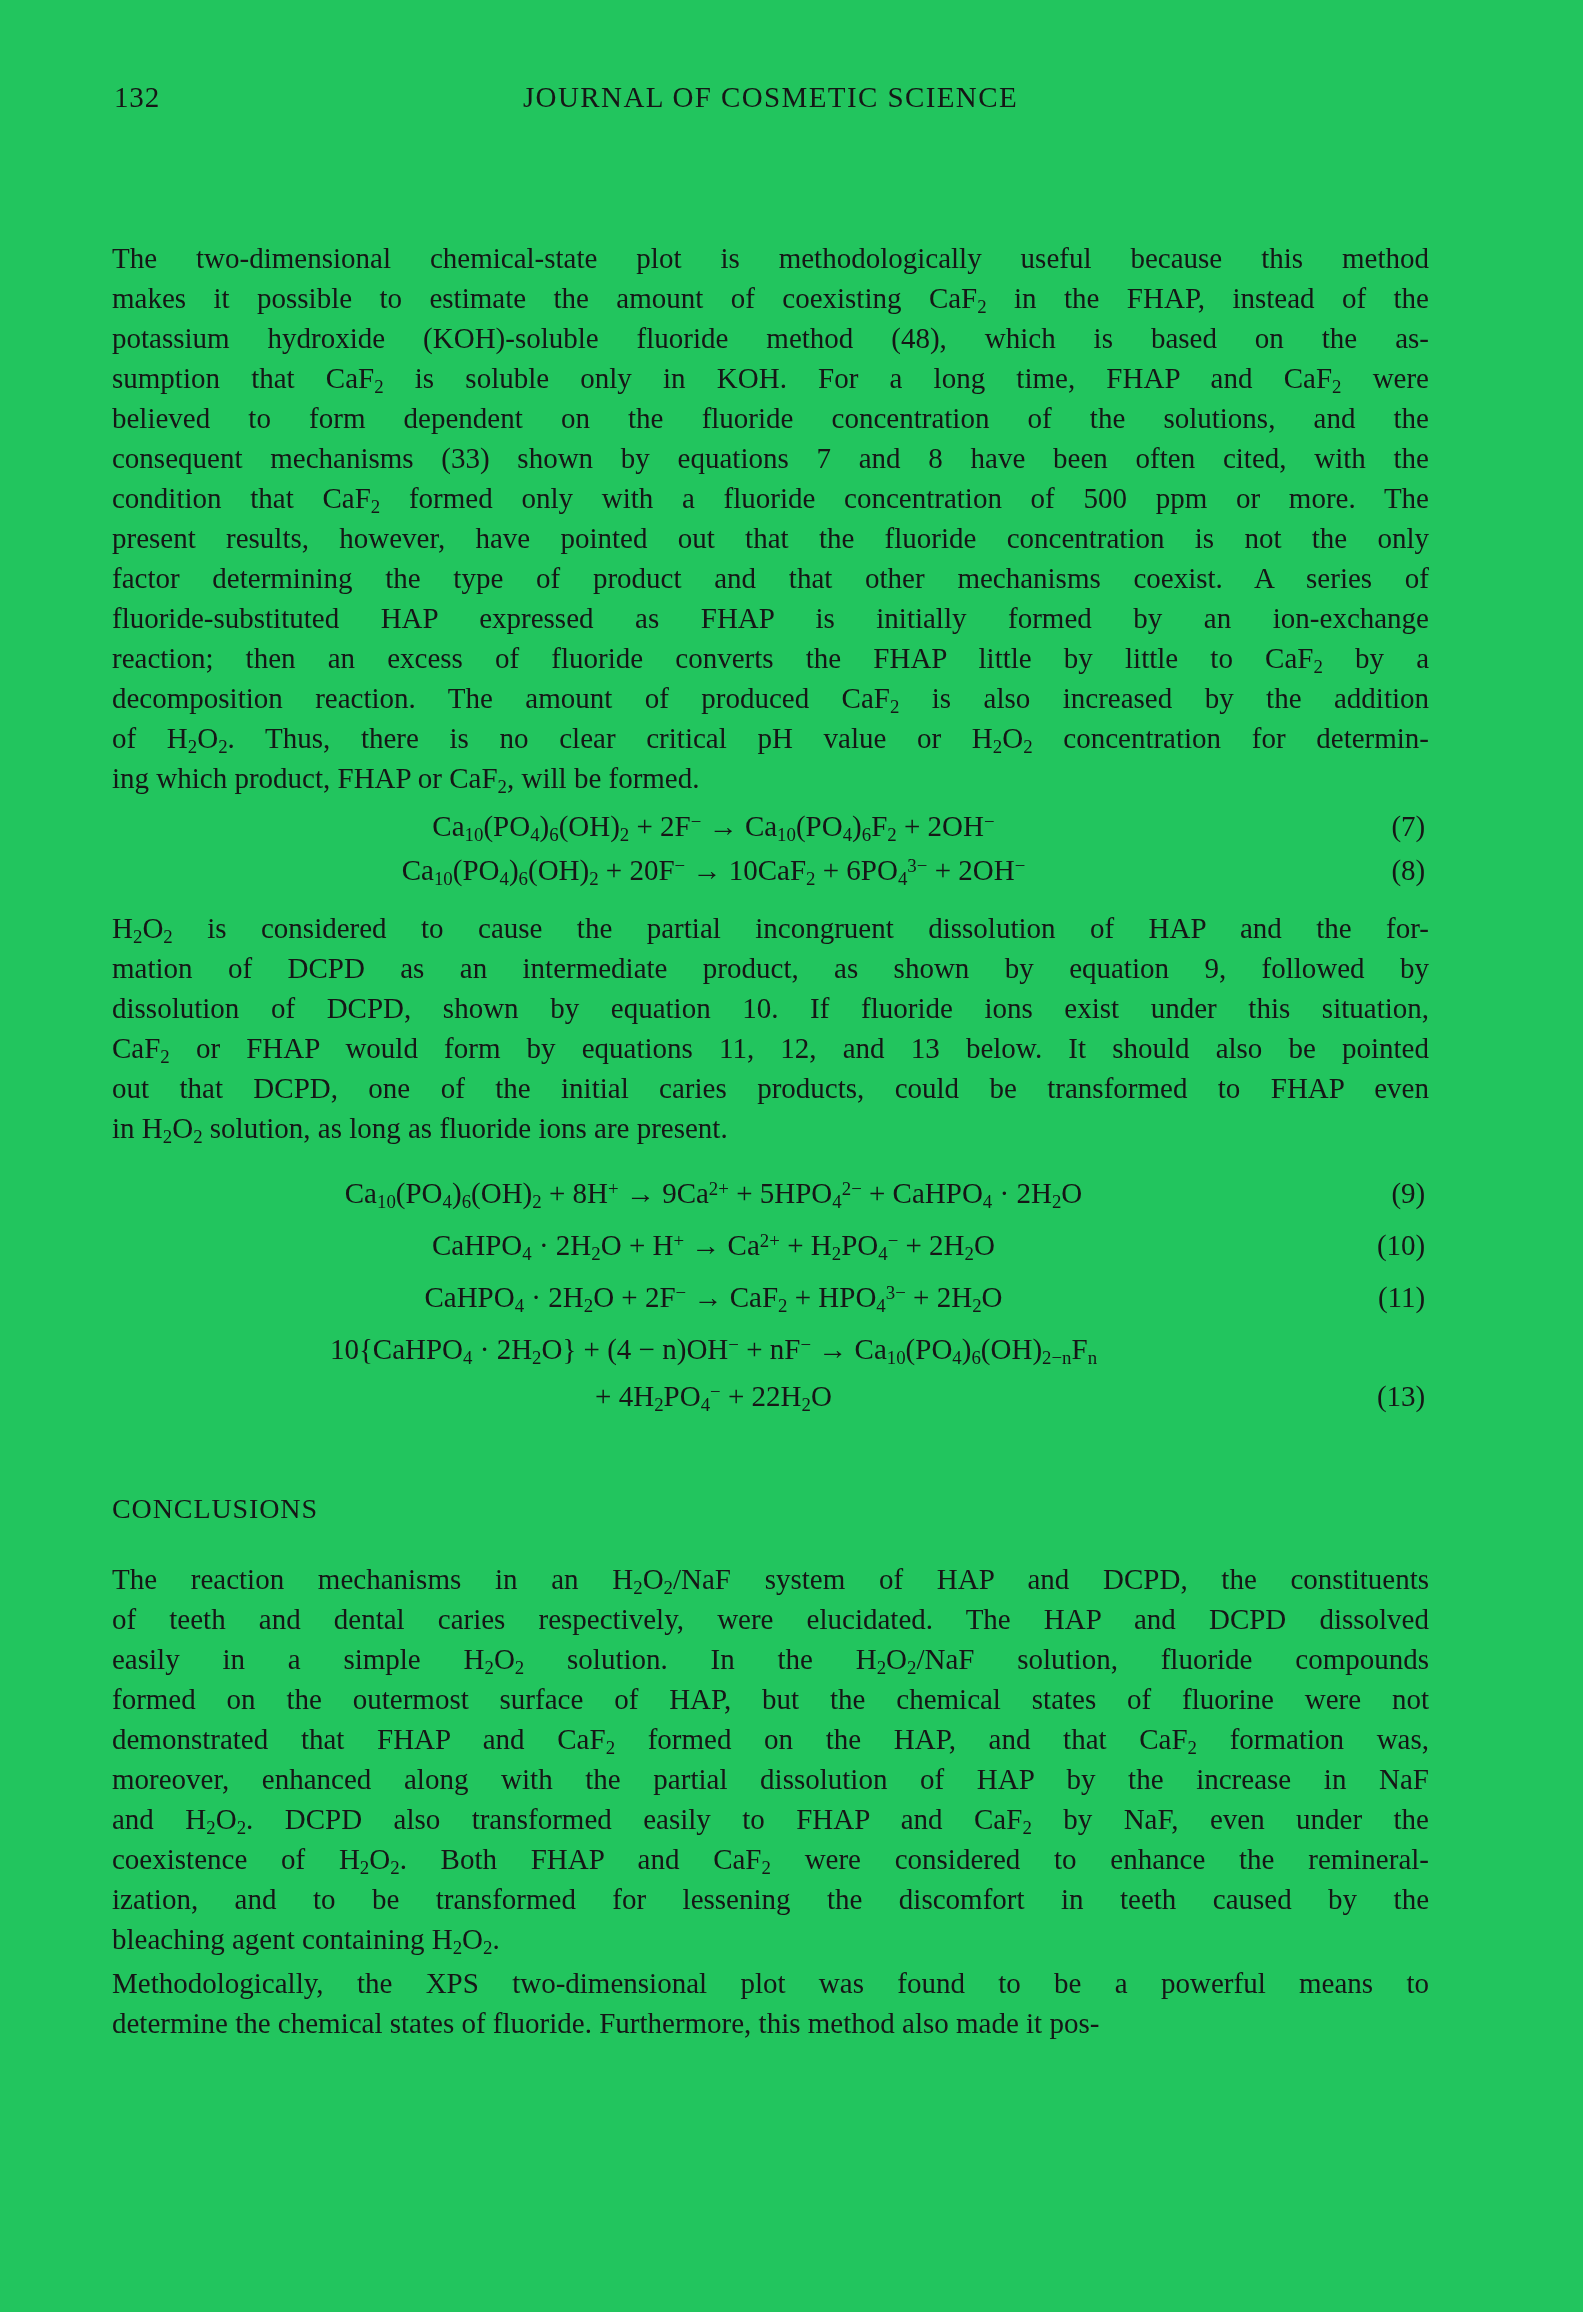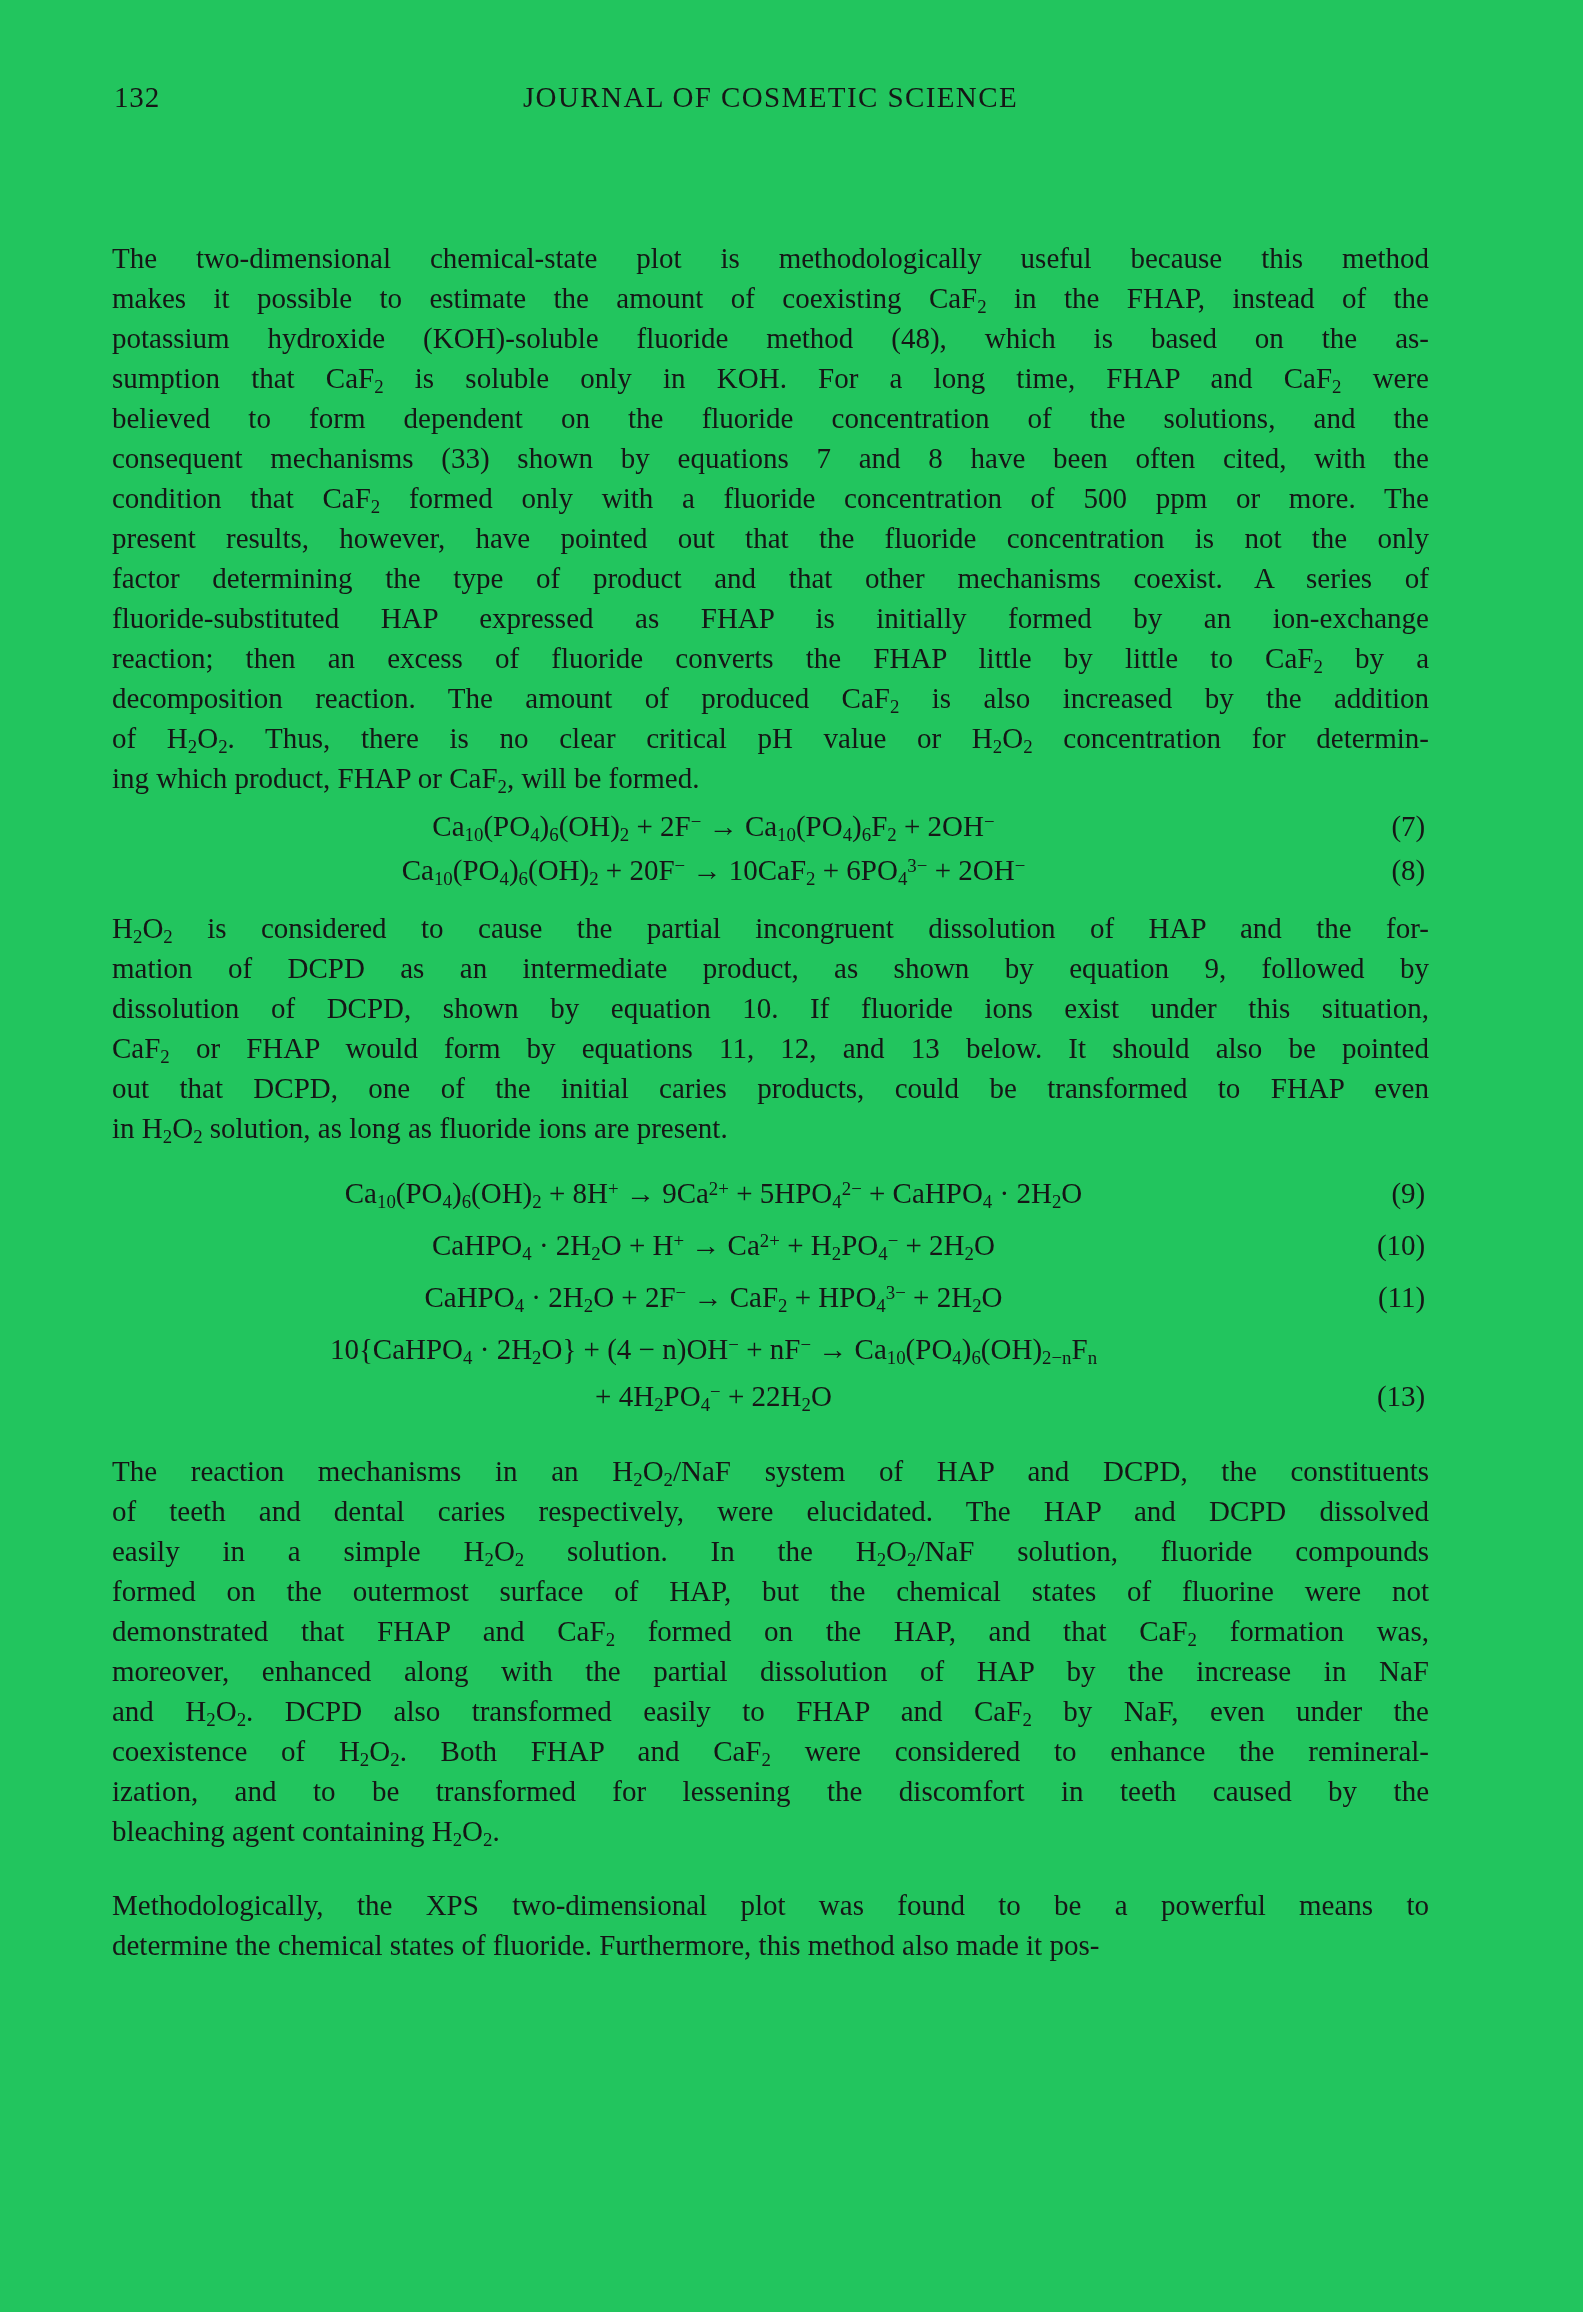--- a/index.html
+++ b/index.html
@@ -34,21 +34,21 @@
   .g2 .eqrow.cont { height: 43px; line-height: 43px; }
   .eqrow { position: relative; text-align: center; padding-right: 114px; }
   .eqnum { position: absolute; right: 3.8px; top: 0; }
   .p2 { margin-top: 16px; }
 
   .conclusions-heading {
     margin: 74px 0 0 0; font-size: 28px; font-weight: normal;
     letter-spacing: 0.9px; line-height: 34px;
   }
   .c1 { margin-top: 33px; }
-  .c2 { margin-top: 34px; }
+  .c2 { margin-top: 4px; }
 </style>
 </head>
 <body>
 
 <div class="sheet">
   <div class="column">
 
     <div class="header">
       <span class="pagenum">132</span>
       <span class="jtitle">JOURNAL OF COSMETIC SCIENCE</span>
@@ -106,20 +106,21 @@
       </div>
       <div class="eqrow">
         <span class="eqbody">10{CaHPO<sub>4</sub> · 2H<sub>2</sub>O} + (4 − n)OH<sup>−</sup> + nF<sup>−</sup> → Ca<sub>10</sub>(PO<sub>4</sub>)<sub>6</sub>(OH)<sub>2−n</sub>F<sub>n</sub></span>
       </div>
       <div class="eqrow cont">
         <span class="eqbody">+ 4H<sub>2</sub>PO<sub>4</sub><sup>−</sup> + 22H<sub>2</sub>O</span>
         <span class="eqnum">(13)</span>
       </div>
     </div>
 
+    <h2 class="conclusions-heading">CONCLUSIONS</h2>
 
     <div class="para c1">
         <div class="line">The reaction mechanisms in an H<sub>2</sub>O<sub>2</sub>/NaF system of HAP and DCPD, the constituents</div>
         <div class="line">of teeth and dental caries respectively, were elucidated. The HAP and DCPD dissolved</div>
         <div class="line">easily in a simple H<sub>2</sub>O<sub>2</sub> solution. In the H<sub>2</sub>O<sub>2</sub>/NaF solution, fluoride compounds</div>
         <div class="line">formed on the outermost surface of HAP, but the chemical states of fluorine were not</div>
         <div class="line">demonstrated that FHAP and CaF<sub>2</sub> formed on the HAP, and that CaF<sub>2</sub> formation was,</div>
         <div class="line">moreover, enhanced along with the partial dissolution of HAP by the increase in NaF</div>
         <div class="line">and H<sub>2</sub>O<sub>2</sub>. DCPD also transformed easily to FHAP and CaF<sub>2</sub> by NaF, even under the</div>
         <div class="line">coexistence of H<sub>2</sub>O<sub>2</sub>. Both FHAP and CaF<sub>2</sub> were considered to enhance the remineral-</div>

